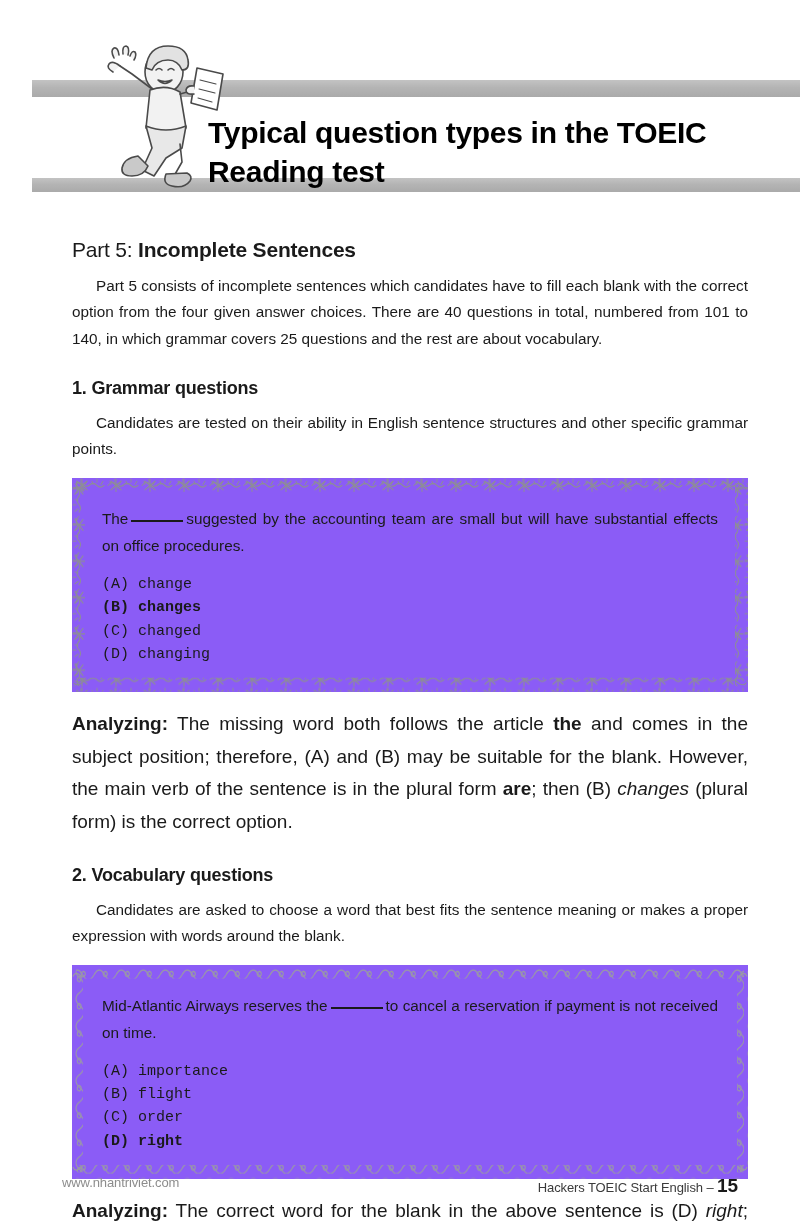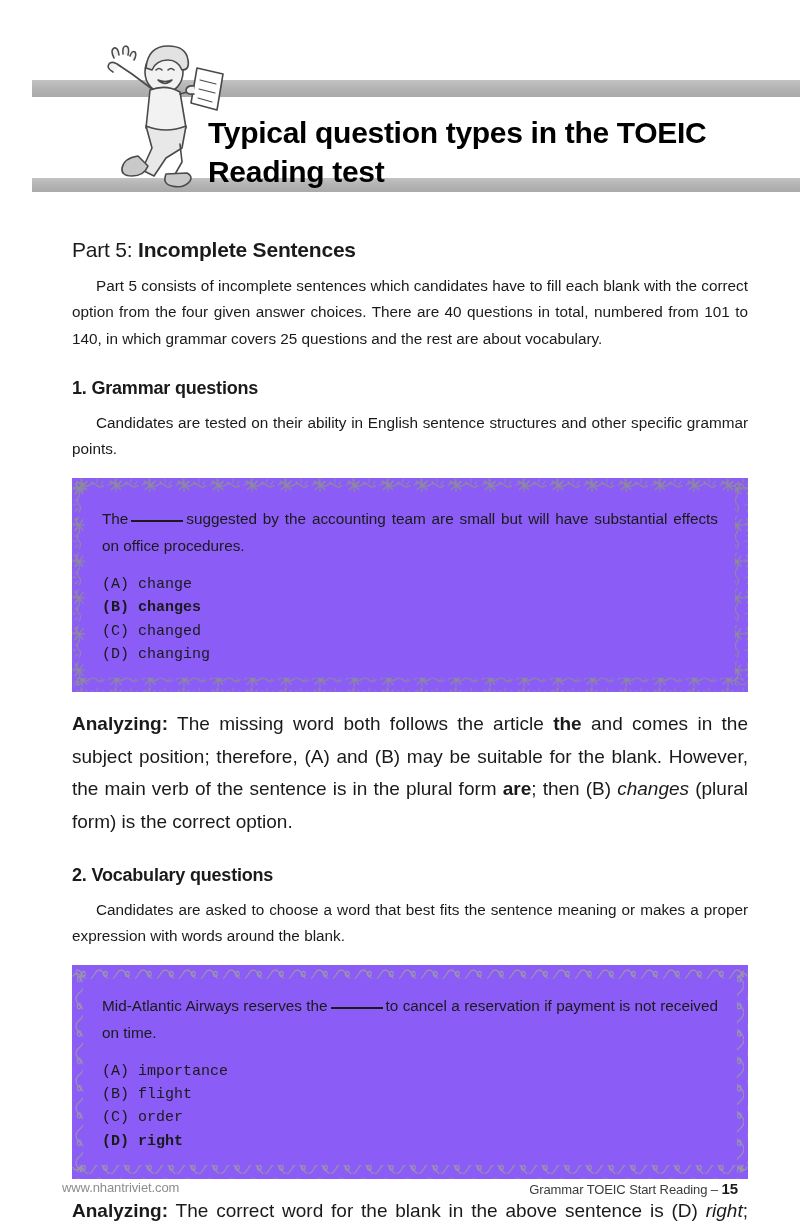--- a/index.html
+++ b/index.html
@@ -163,21 +163,21 @@
     bottom: 34px;
     width: 800px;
     padding: 0 62px;
     display: flex;
     justify-content: space-between;
     align-items: flex-start;
     font-size: 13px;
   }
   .footer-left  { color: #8d8d8d; letter-spacing: -0.1px; }
   .footer-right { color: #3b3b3b; letter-spacing: -0.1px; }
-  .footer-right .pageno { font-weight: bold; font-size: 15px; color: #1a1a1a; }
+  .footer-right .pageno { font-weight: bold; font-size: 19px; color: #1a1a1a; }
 </style>
 </head>
 <body>
 
 <div class="page">
 
   <div class="header">
     <div class="band band-top"></div>
     <div class="band band-bottom"></div>
 
@@ -355,16 +355,16 @@
         </li>
       </ul>
     </div>
 
     <p class="analysis"><span class="lead">Analyzing:</span><span> The correct word for the blank in the above sentence is (D) </span><i>right</i><span>; </span><b>reserve the right</b><span> means </span><i>hold the right (to do question)</i><span>.</span></p>
 
   </div>
 
   <div class="footer">
     <span class="footer-left">www.nhantriviet.com</span>
-    <span class="footer-right"><span>Grammar TOEIC Start Reading – </span><span class="pageno">15</span></span>
+    <span class="footer-right"><span>Hackers TOEIC Start English – </span><span class="pageno">15</span></span>
   </div>
 
 </div>
 
 </body></html>

